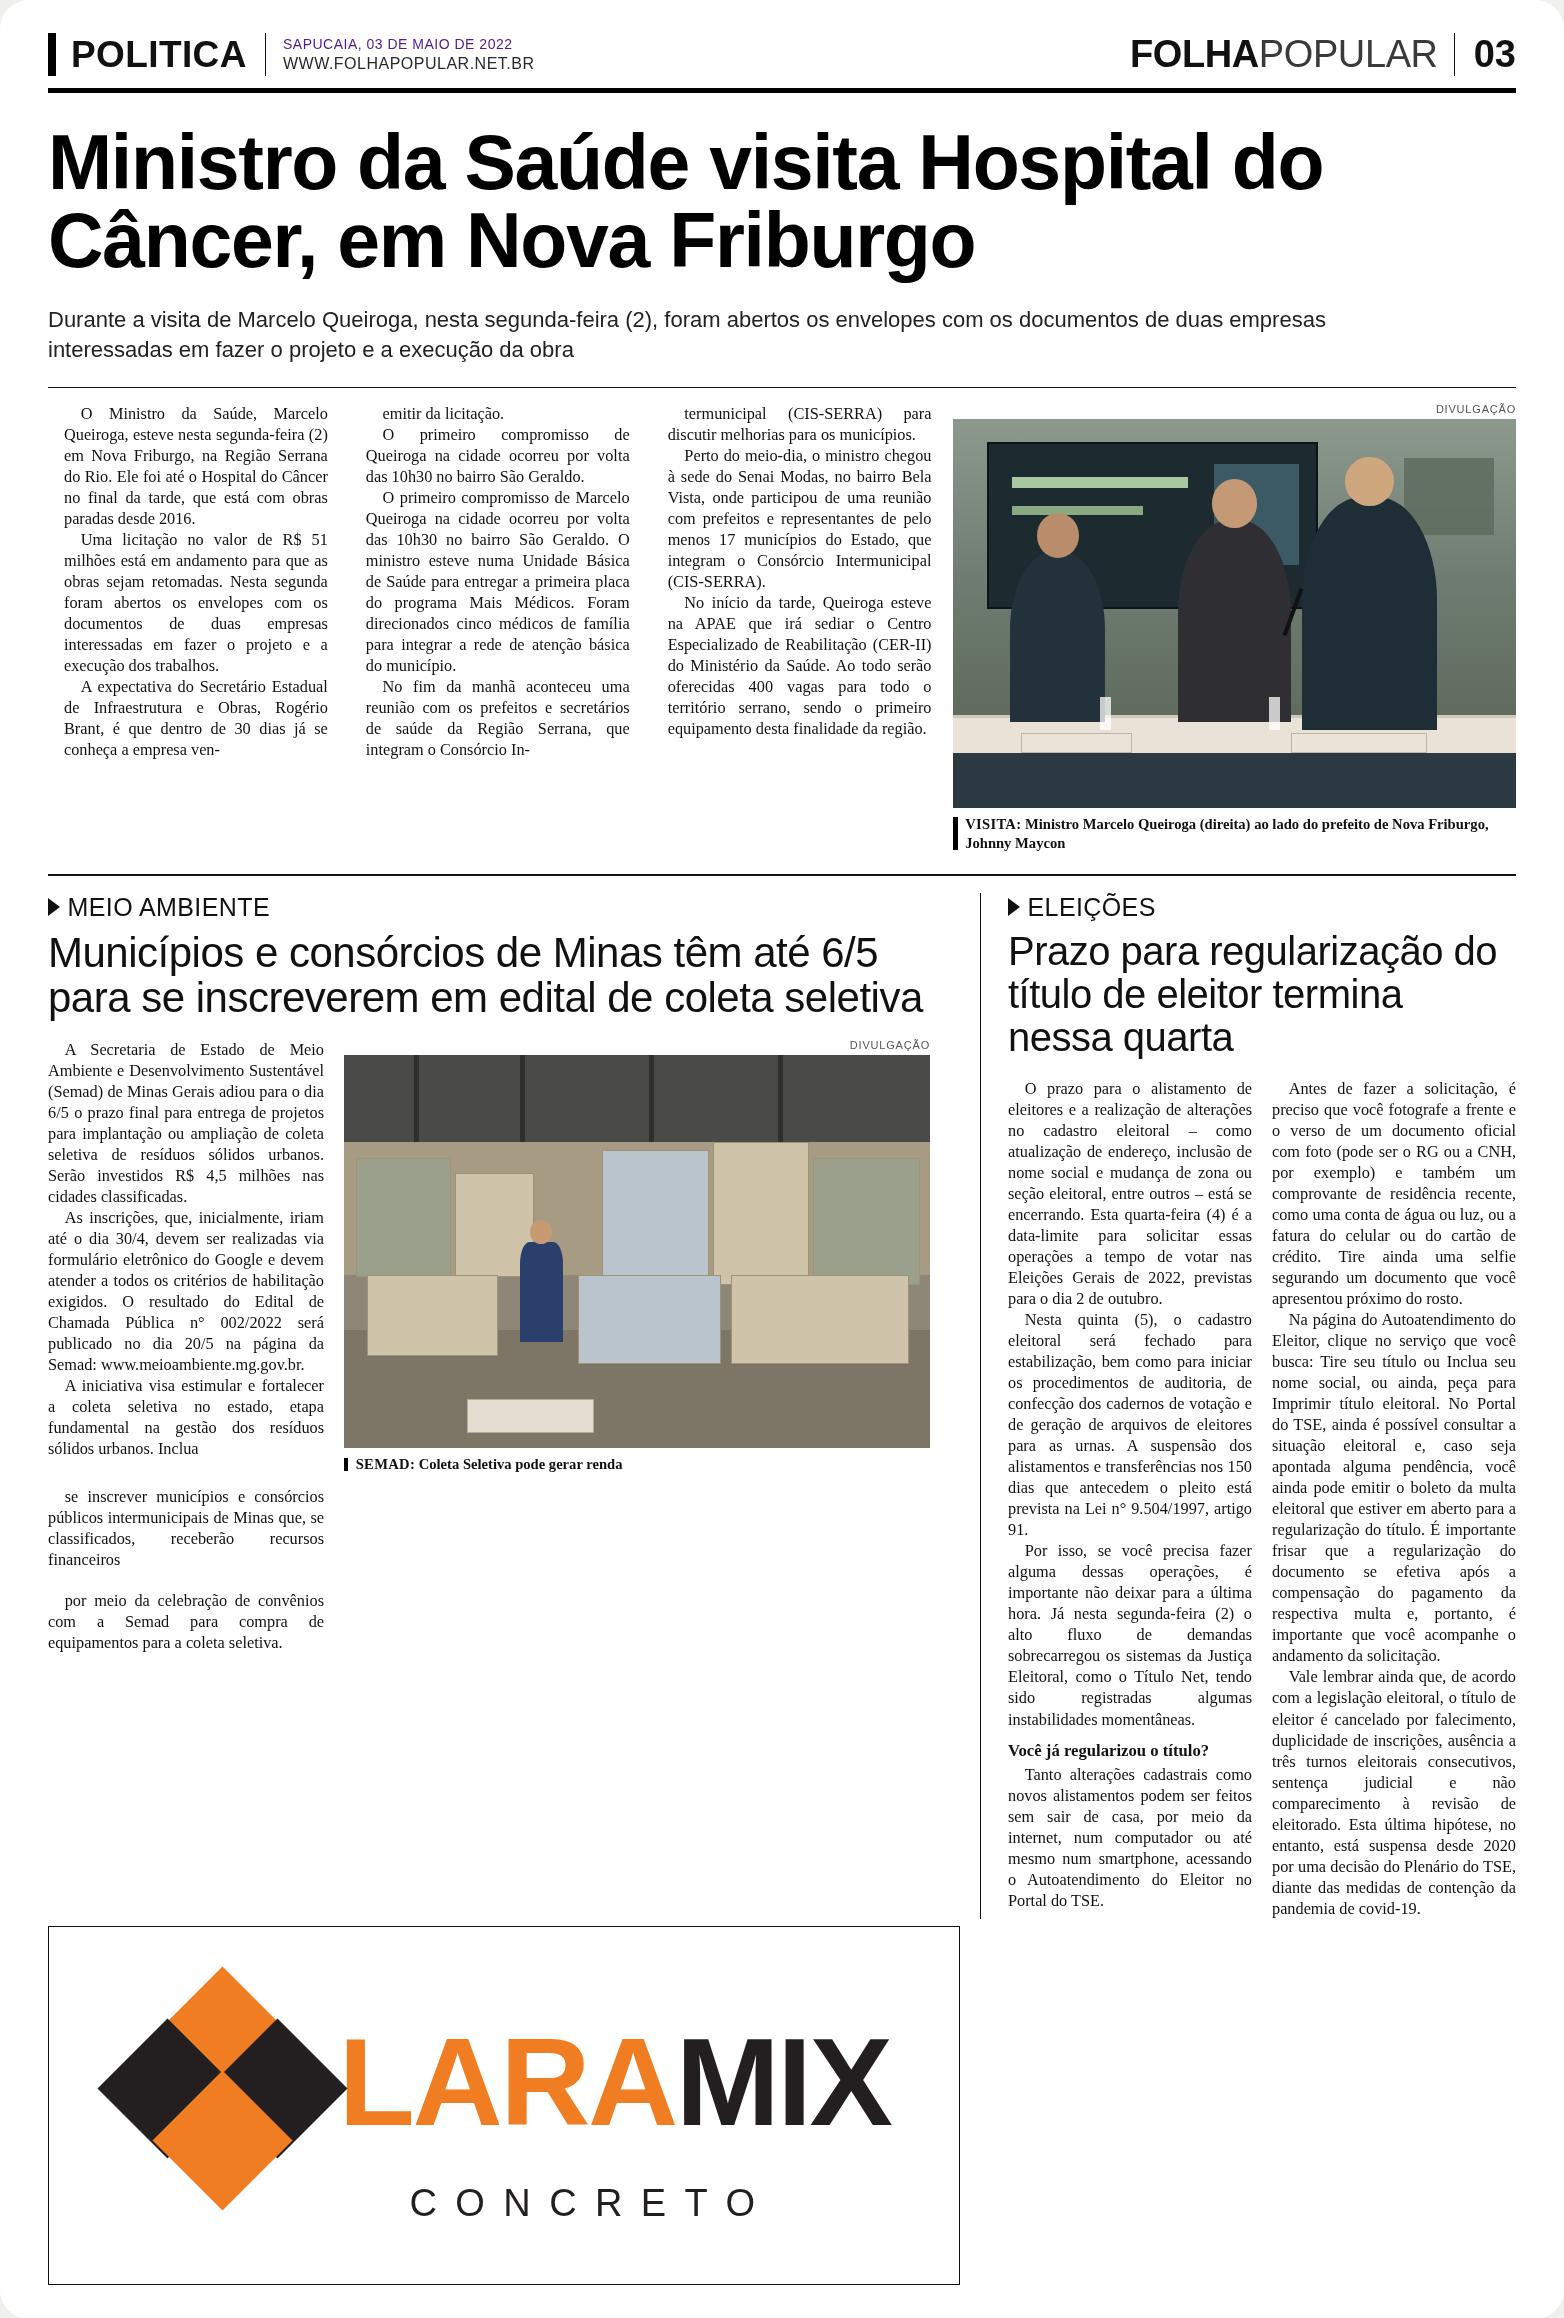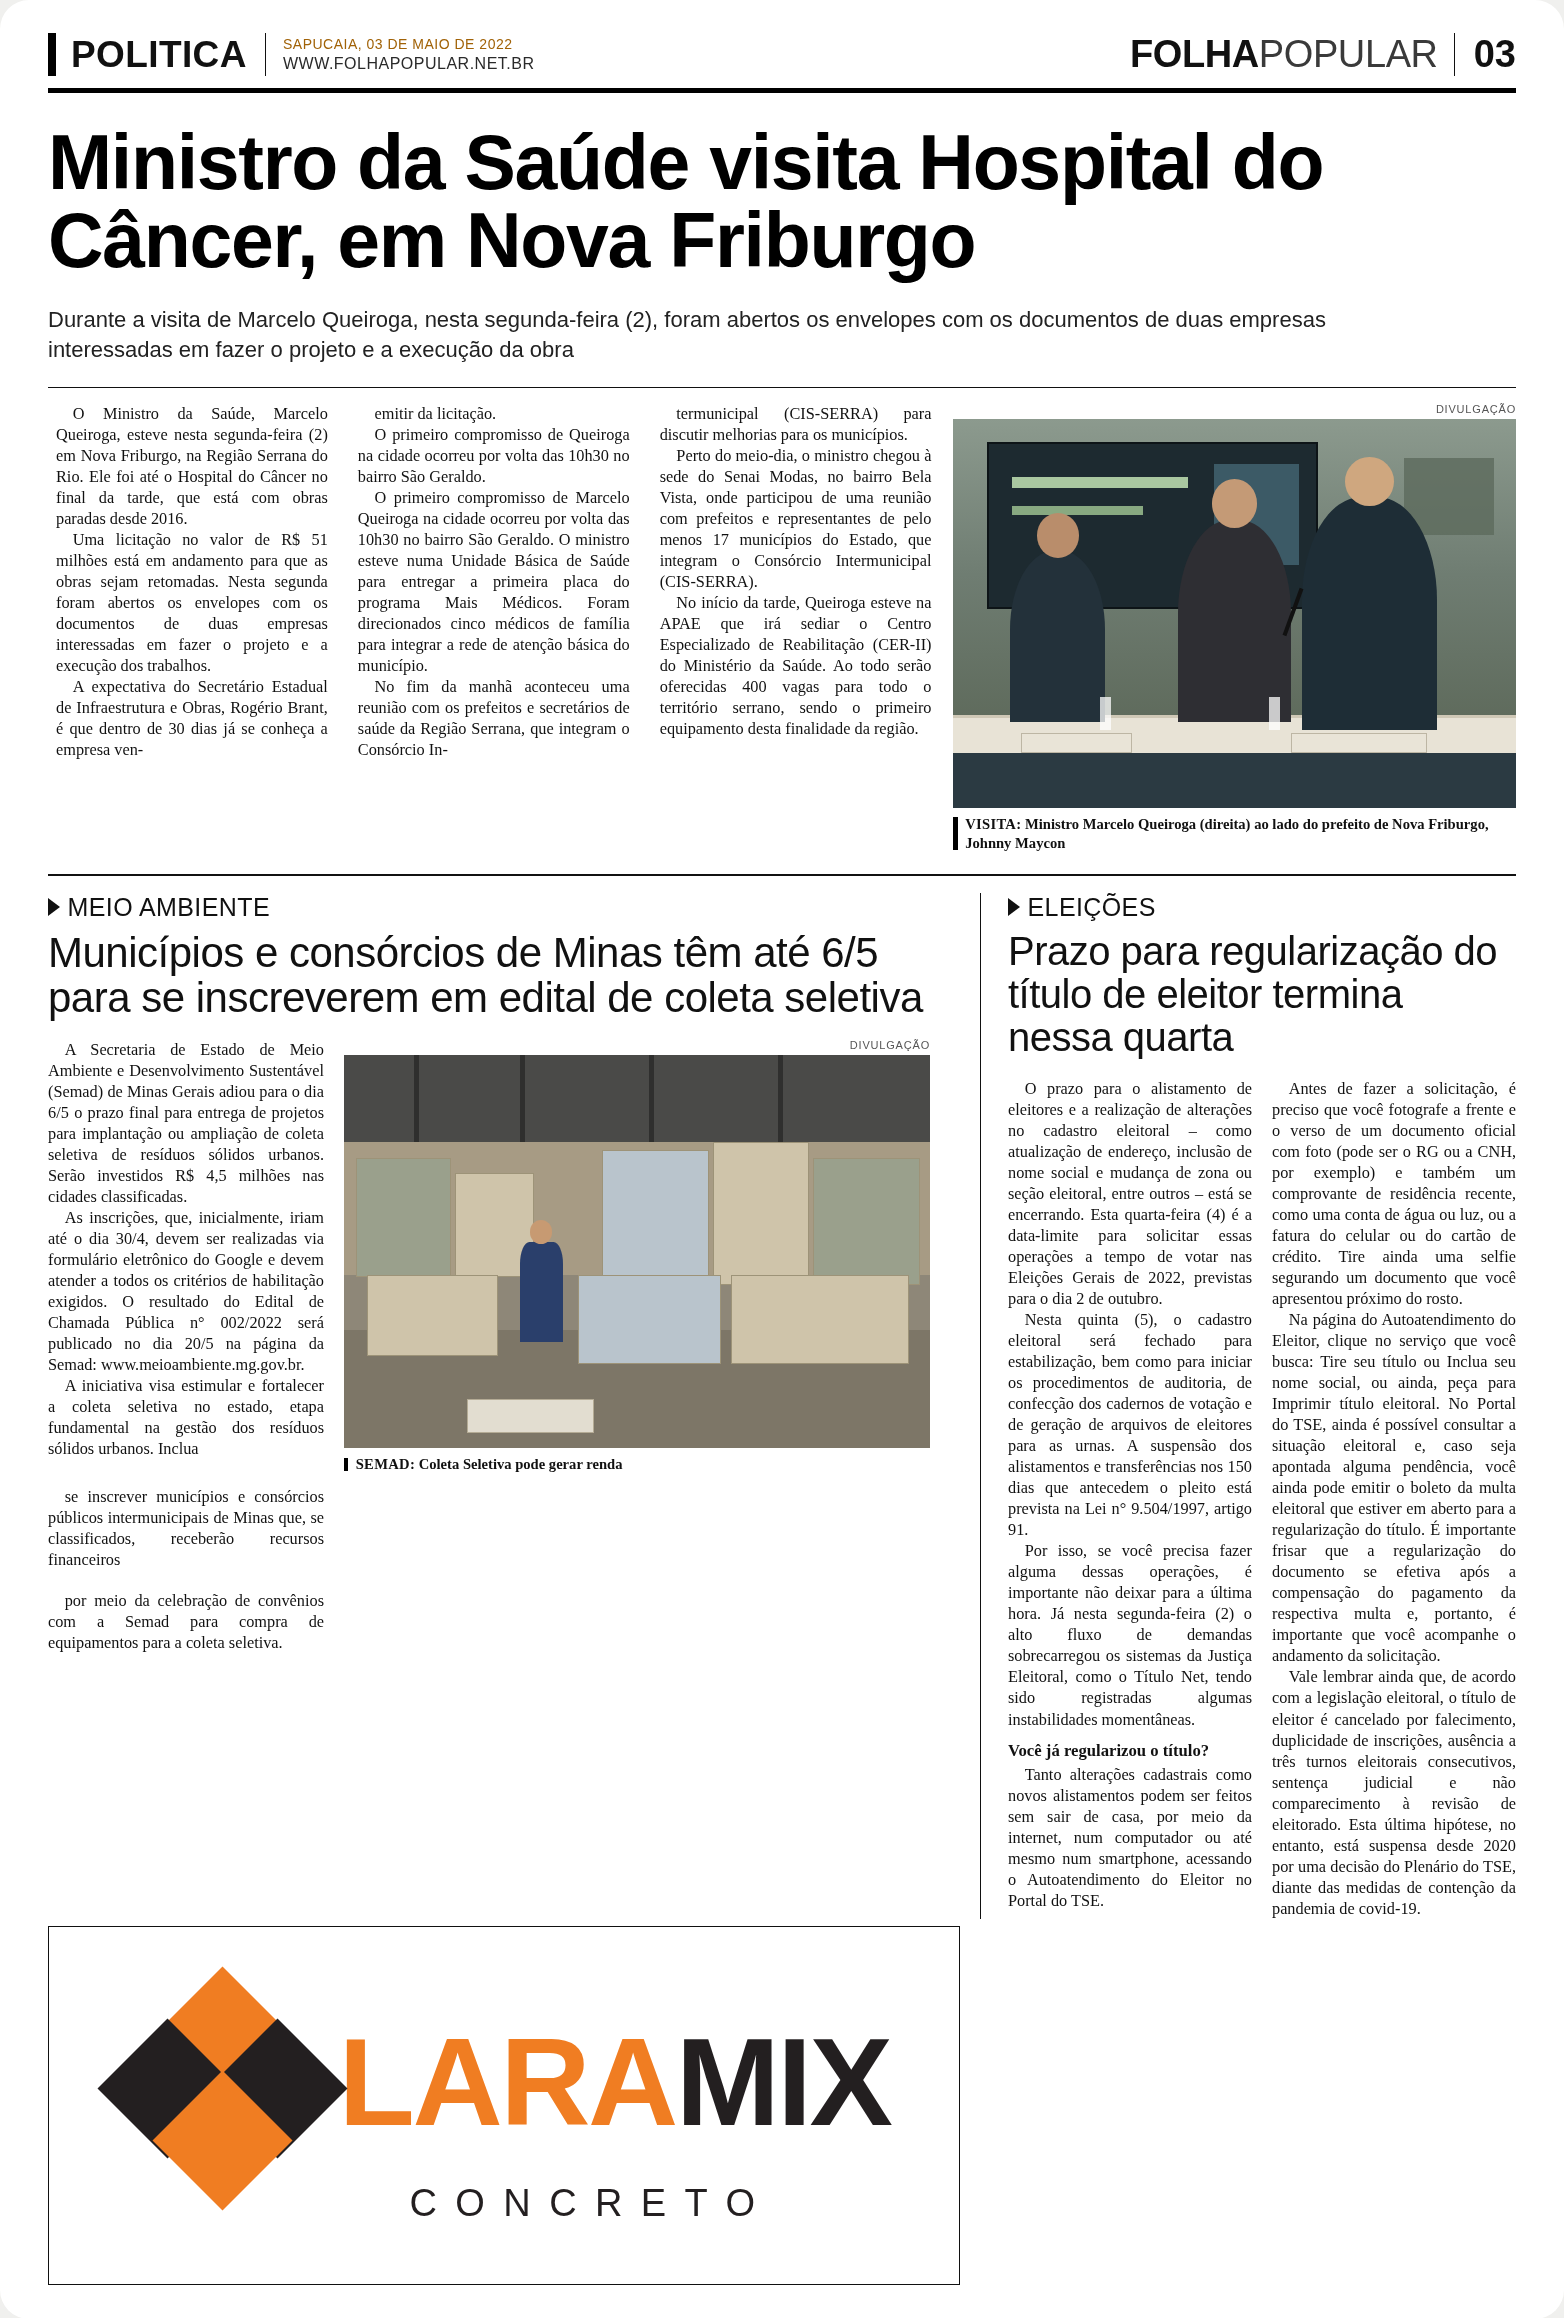--- a/index.html
+++ b/index.html
@@ -42,21 +42,21 @@
     border-left: 1.7px solid #111;
     padding-left: 16.7px;
     display: flex;
     flex-direction: column;
     justify-content: center;
     gap: 3.3px;
   }
   .masthead-date {
     font-size: 14px;
     letter-spacing: 0.5px;
-    color: #a16207;
+    color: #4c1d95;
   }
   .masthead-site {
     font-size: 16px;
     letter-spacing: 0.5px;
     color: #2a2a2a;
   }
   .masthead-right {
     margin-left: auto;
     display: flex;
     align-items: center;
@@ -106,21 +106,21 @@
     margin-top: 15px;
   }
   .col {
     width: 291px;
     font-family: "Liberation Serif", serif;
     font-size: 16.3px;
     line-height: 1.29;
     text-align: justify;
     hyphens: auto;
   }
-  .col p { margin: 0 0 0 8px; text-indent: 16.7px; }
+  .col p { margin: 0 0 0 16px; text-indent: 16.7px; }
   .col p.first { text-indent: 16.7px; }
 
   .photo-block { width: 585px; }
   .credit {
     font-size: 11px;
     letter-spacing: 0.8px;
     color: #555;
     text-align: right;
     margin-bottom: 4.2px;
   }

